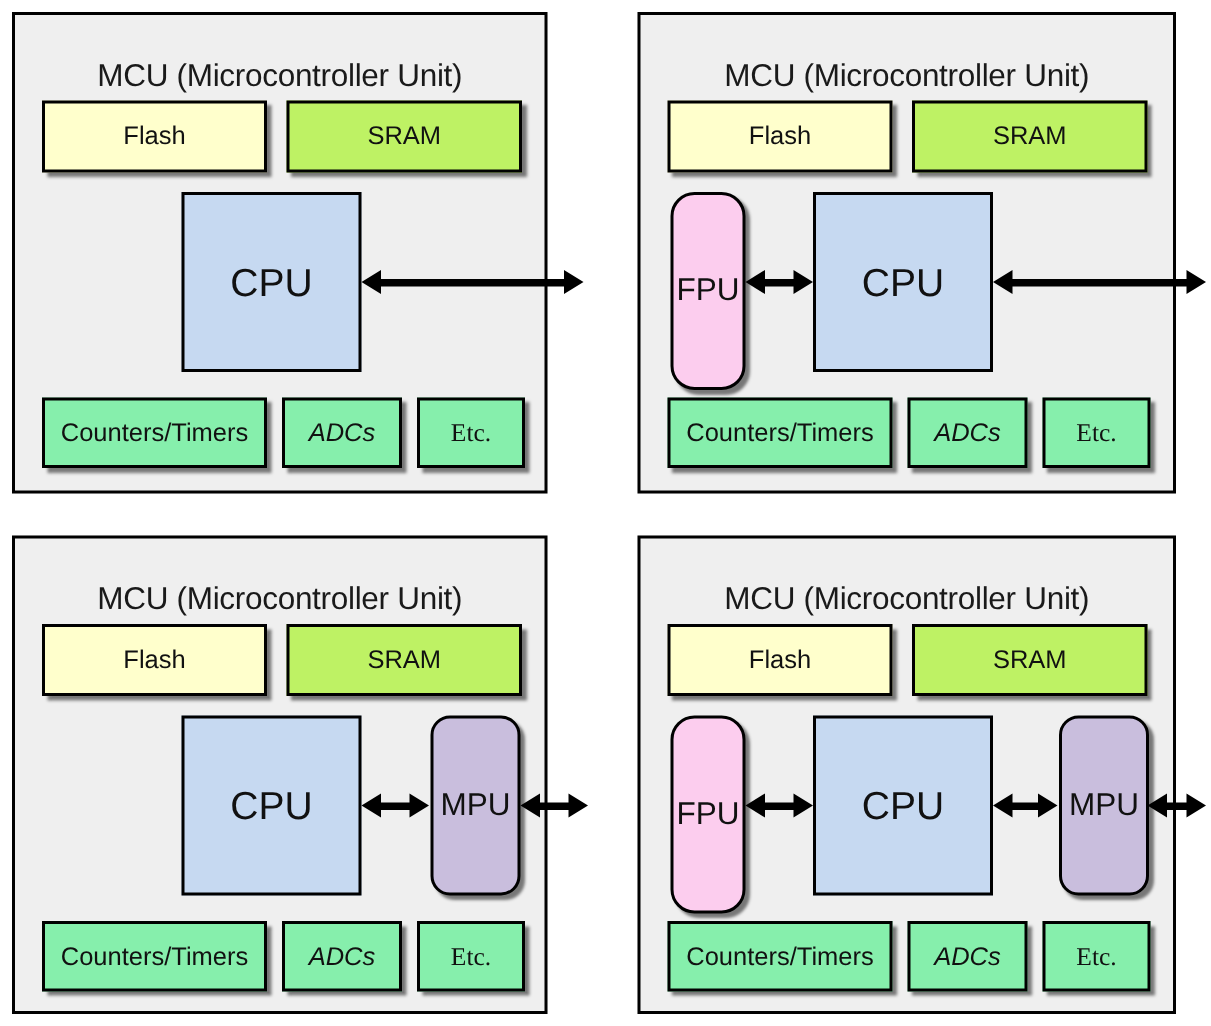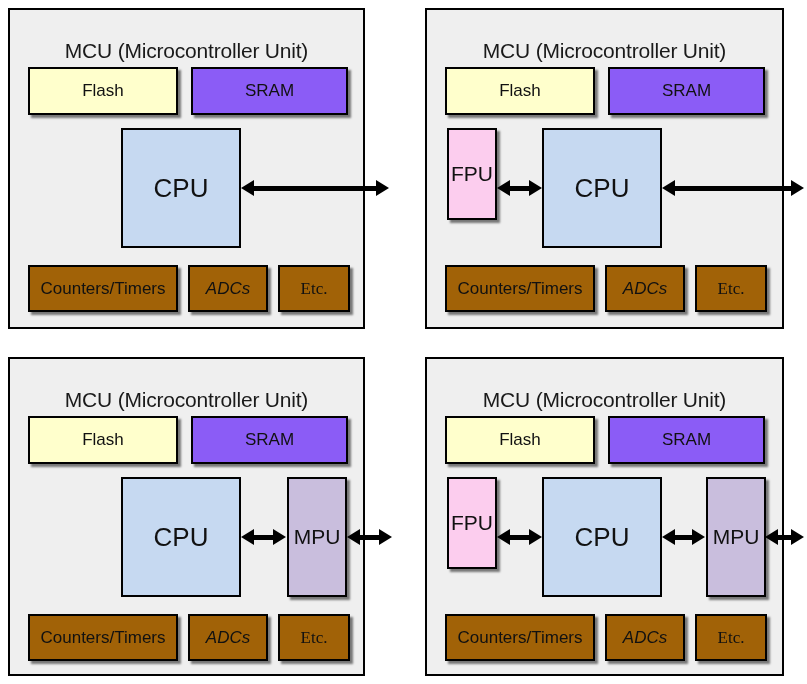--- a/index.html
+++ b/index.html
@@ -34,29 +34,29 @@
     position:absolute;
     border:2px solid #000000;
     display:flex; align-items:center; justify-content:center;
     font-size:17px;
     text-align:center;
     white-space:nowrap;
   }
   .shadow { box-shadow:3px 3px 2px rgba(0,0,0,0.5); }
 
   .flash { left:18px;  top:57px; width:150px; height:48px; background:#ffffcc;text-align:right; }
-  .sram  { left:181px; top:57px; width:157px; height:48px; background:#8b5cf6; }
+  .sram  { left:181px; top:57px; width:157px; height:48px; background:#bef264; }
 
   .cpu   { top:118px; width:120px; height:120px; background:#c6d9f1; font-size:26px; }
   .cpu-pos-a { left:111px; }
   .cpu-pos-b { left:115px; }
-  .fpu   { left:20px;  top:118px; width:50px; height:92px; background:#fccdee; font-size:21px; }
-  .mpu   { left:277px; top:118px; width:60px; height:120px; background:#c9bedd; font-size:21px; }
+  .fpu   { left:20px;  top:118px; width:50px; height:132px; background:#fccdee; font-size:21px;border-radius:16px; }
+  .mpu   { left:277px; top:118px; width:60px; height:120px; background:#c9bedd; font-size:21px;border-radius:13px; }
 
-  .per   { top:255px; height:47px; background:#a16207; }
+  .per   { top:255px; height:47px; background:#86efac; }
   .per-ct   { left:18px;  width:150px; }
   .per-adcs { left:178px; width:80px;font-style:italic; }
   .per-etc  { left:268px; width:72px;font-family:Liberation Serif, serif; }
 
   .arrow {
     position:absolute; top:170px; height:16px;
     display:flex; align-items:center;
     z-index:3;
   }
   .ah { width:0; height:0; border-top:8px solid transparent; border-bottom:8px solid transparent; flex:0 0 auto; }

